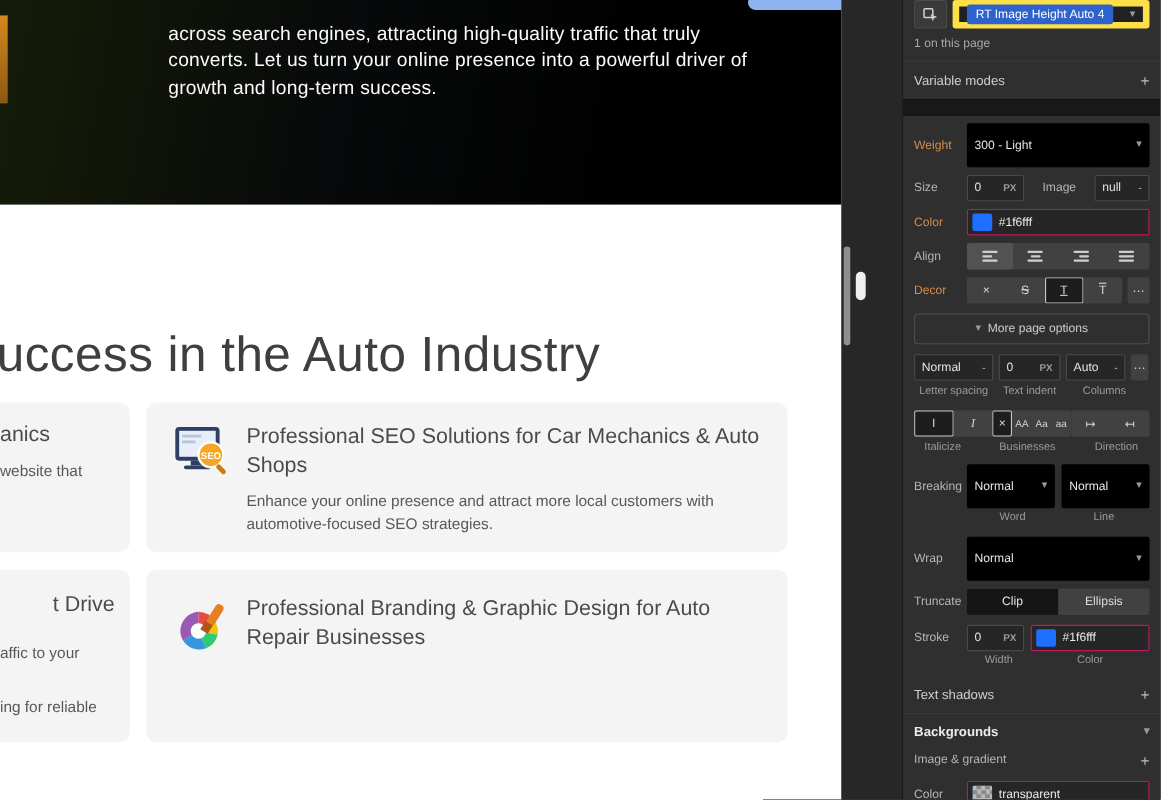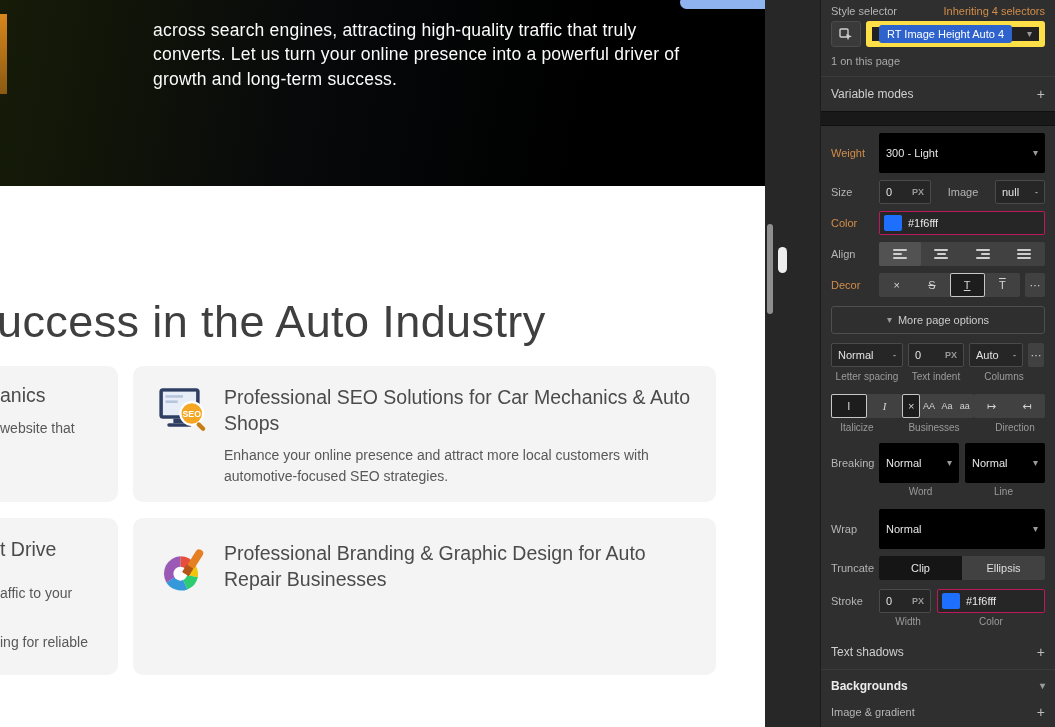--- a/index.html
+++ b/index.html
@@ -107,21 +107,21 @@
       <div class="blue-pill"></div>
       <p class="hero-text">across search engines, attracting high-quality traffic that truly converts. Let us turn your online presence into a powerful driver of growth and long-term success.</p>
     </div>
 
     <h1 class="heading">uccess in the Auto Industry</h1>
 
     <div class="card" style="left:-352px;top:366px;width:470px;height:136px;"></div>
     <div class="card" style="left:-352px;top:518px;width:470px;height:157px;"></div>
     <div class="frag-title" style="top:384px;">anics</div>
     <div class="frag-desc" style="top:420px;">website that</div>
-    <div class="frag-title" style="top:538px;">t Drive</div>
+    <div class="frag-title" style="top:538px;padding-left:48px;">t Drive</div>
     <div class="frag-desc" style="top:585px;">affic to your</div>
     <div class="frag-desc" style="top:634px;">ing for reliable</div>
 
     <div class="card" style="left:133px;top:366px;width:583px;height:136px;">
       <div class="icon" style="top:16px;">
         <svg width="56" height="56" viewBox="0 0 64 64">
           <rect x="5" y="7" width="46" height="35" rx="4" fill="#2e3f63"></rect>
           <rect x="9" y="11" width="38" height="27" fill="#e8eef8"></rect>
           <rect x="12" y="15" width="20" height="3" fill="#b7c6dd"></rect>
           <rect x="12" y="21" width="14" height="3" fill="#b7c6dd"></rect>
@@ -158,24 +158,20 @@
     </div>
   </div>
 
   <div class="gutter">
     <div class="scroll-thumb"></div>
     <div class="resize-handle"></div>
   </div>
 
   <div class="panel">
 
-    <div class="sel-head">
-      <span class="muted">Style selector</span>
-      <span class="orange">Inheriting 4 selectors</span>
-    </div>
 
     <div class="sel-row">
       <div class="icon-btn">
         <svg width="14" height="14" viewBox="0 0 14 14">
           <rect x="1" y="2" width="8" height="8" rx="1" fill="none" stroke="#cfcfcf" stroke-width="1.4"></rect>
           <path d="M7 7 L13 9.5 L10 10.5 L9 13.5 Z" fill="#cfcfcf"></path>
         </svg>
       </div>
       <div class="sel-dd">
         <span class="badge">RT Image Height Auto 4</span>

